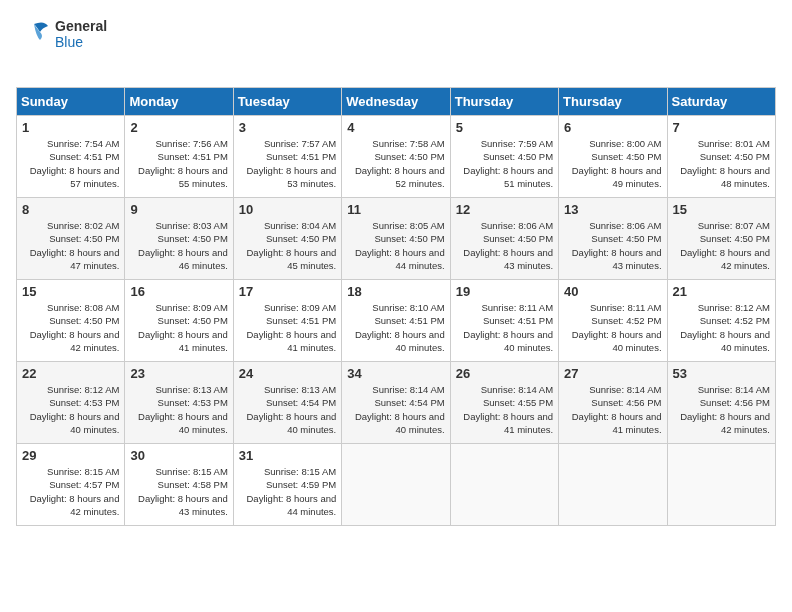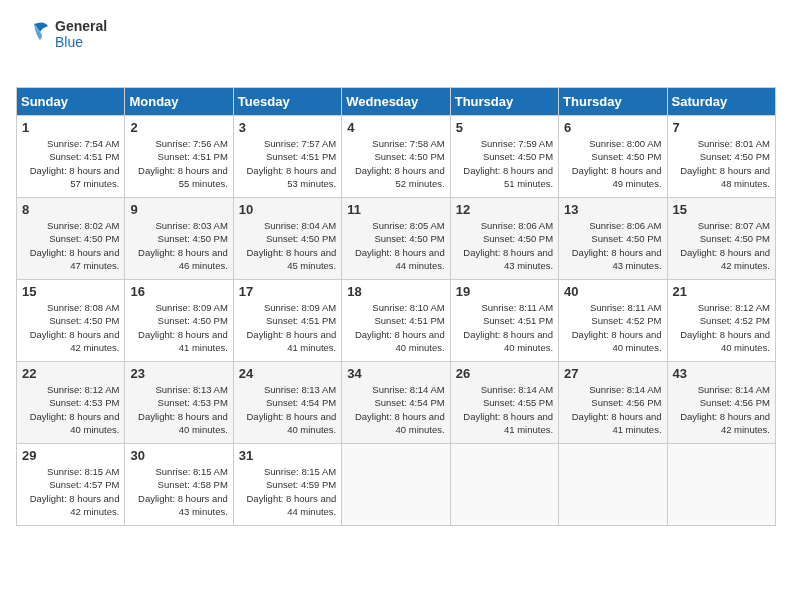--- a/index.html
+++ b/index.html
@@ -276,21 +276,21 @@
           Sunrise: 8:14 AM<br>Sunset: 4:55 PM<br>Daylight: 8 hours and 41 minutes.
         </div>
         </td>
         <td>
           <span class="day-num">27</span>
         <div class="day-info">
           Sunrise: 8:14 AM<br>Sunset: 4:56 PM<br>Daylight: 8 hours and 41 minutes.
         </div>
         </td>
         <td>
-          <span class="day-num">43</span>
+          <span class="day-num">53</span>
         <div class="day-info">
           Sunrise: 8:14 AM<br>Sunset: 4:56 PM<br>Daylight: 8 hours and 42 minutes.
         </div>
         </td>
       </tr>
       <tr>
         <td>
           <span class="day-num">29</span>
         <div class="day-info">
           Sunrise: 8:15 AM<br>Sunset: 4:57 PM<br>Daylight: 8 hours and 42 minutes.

